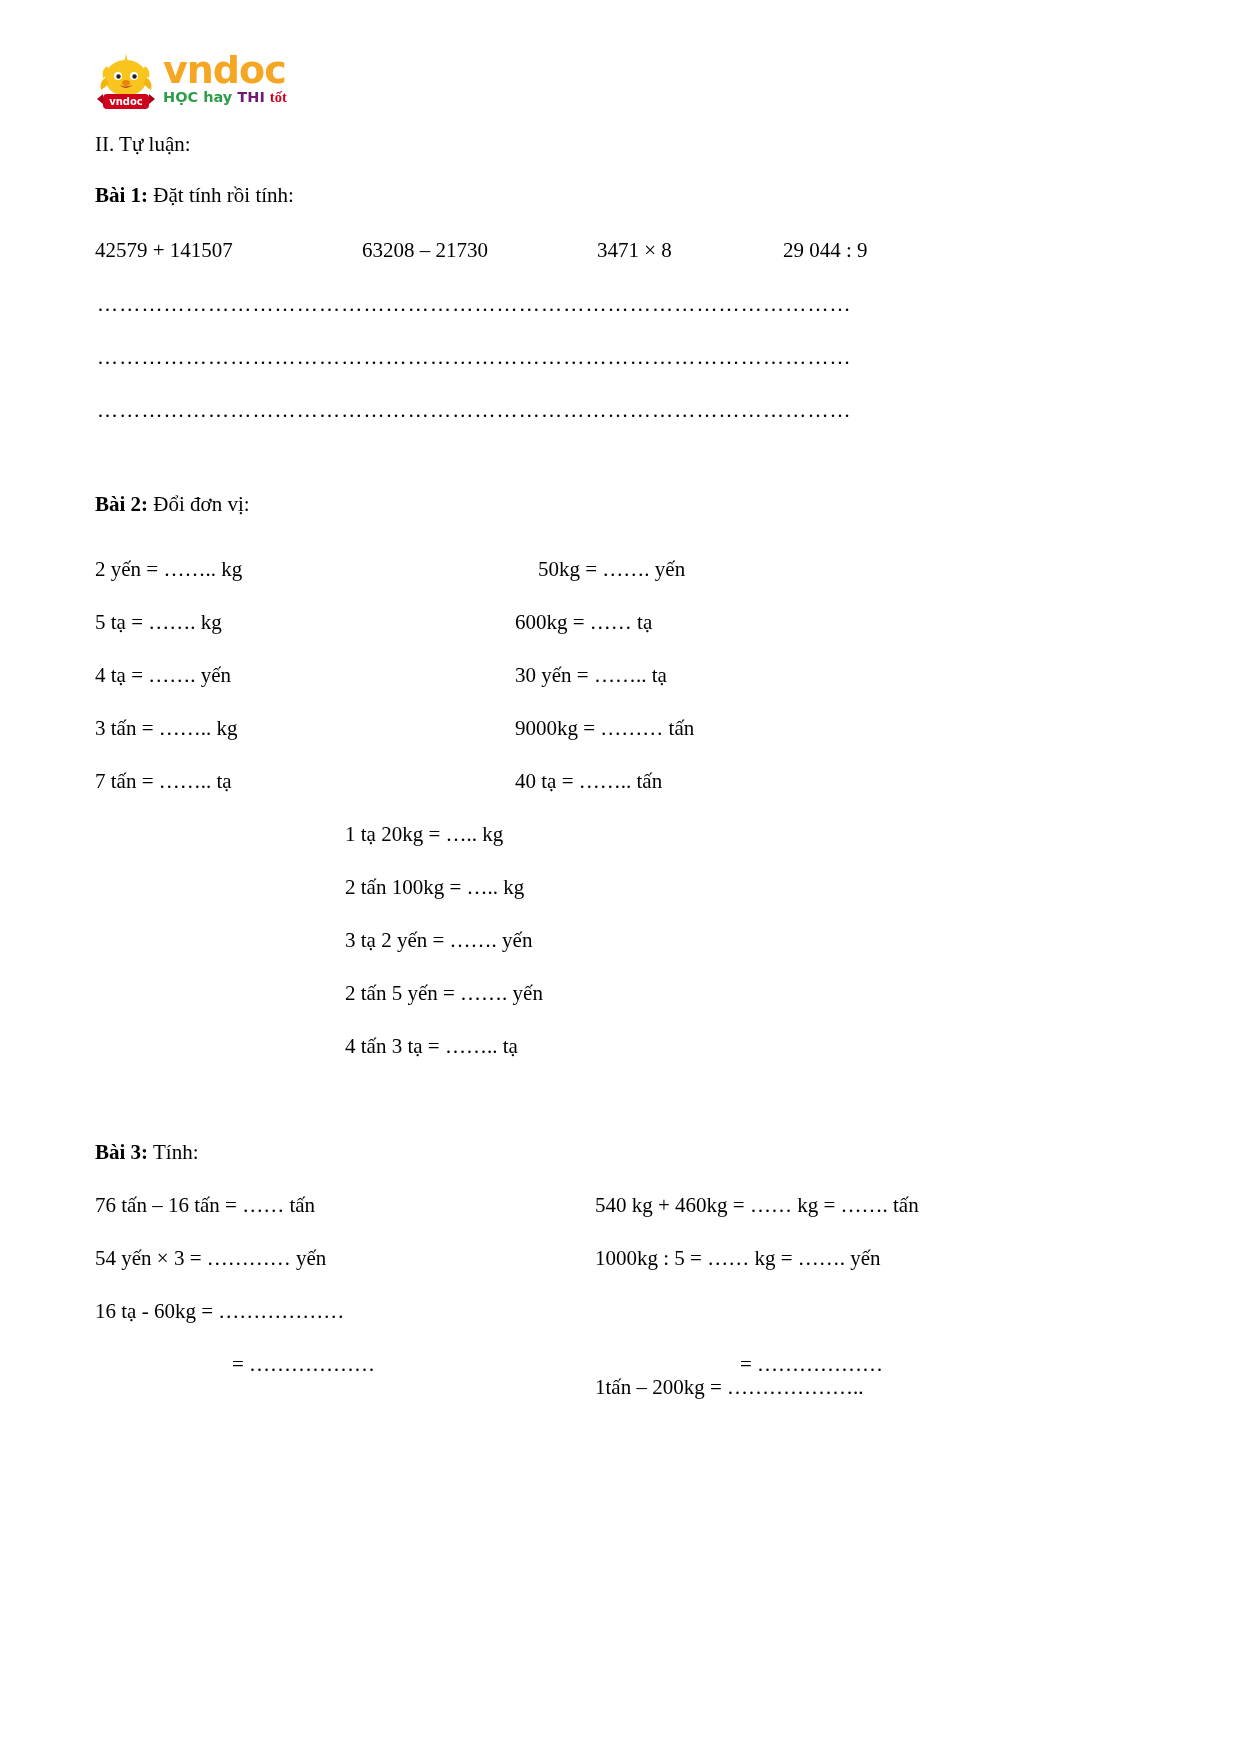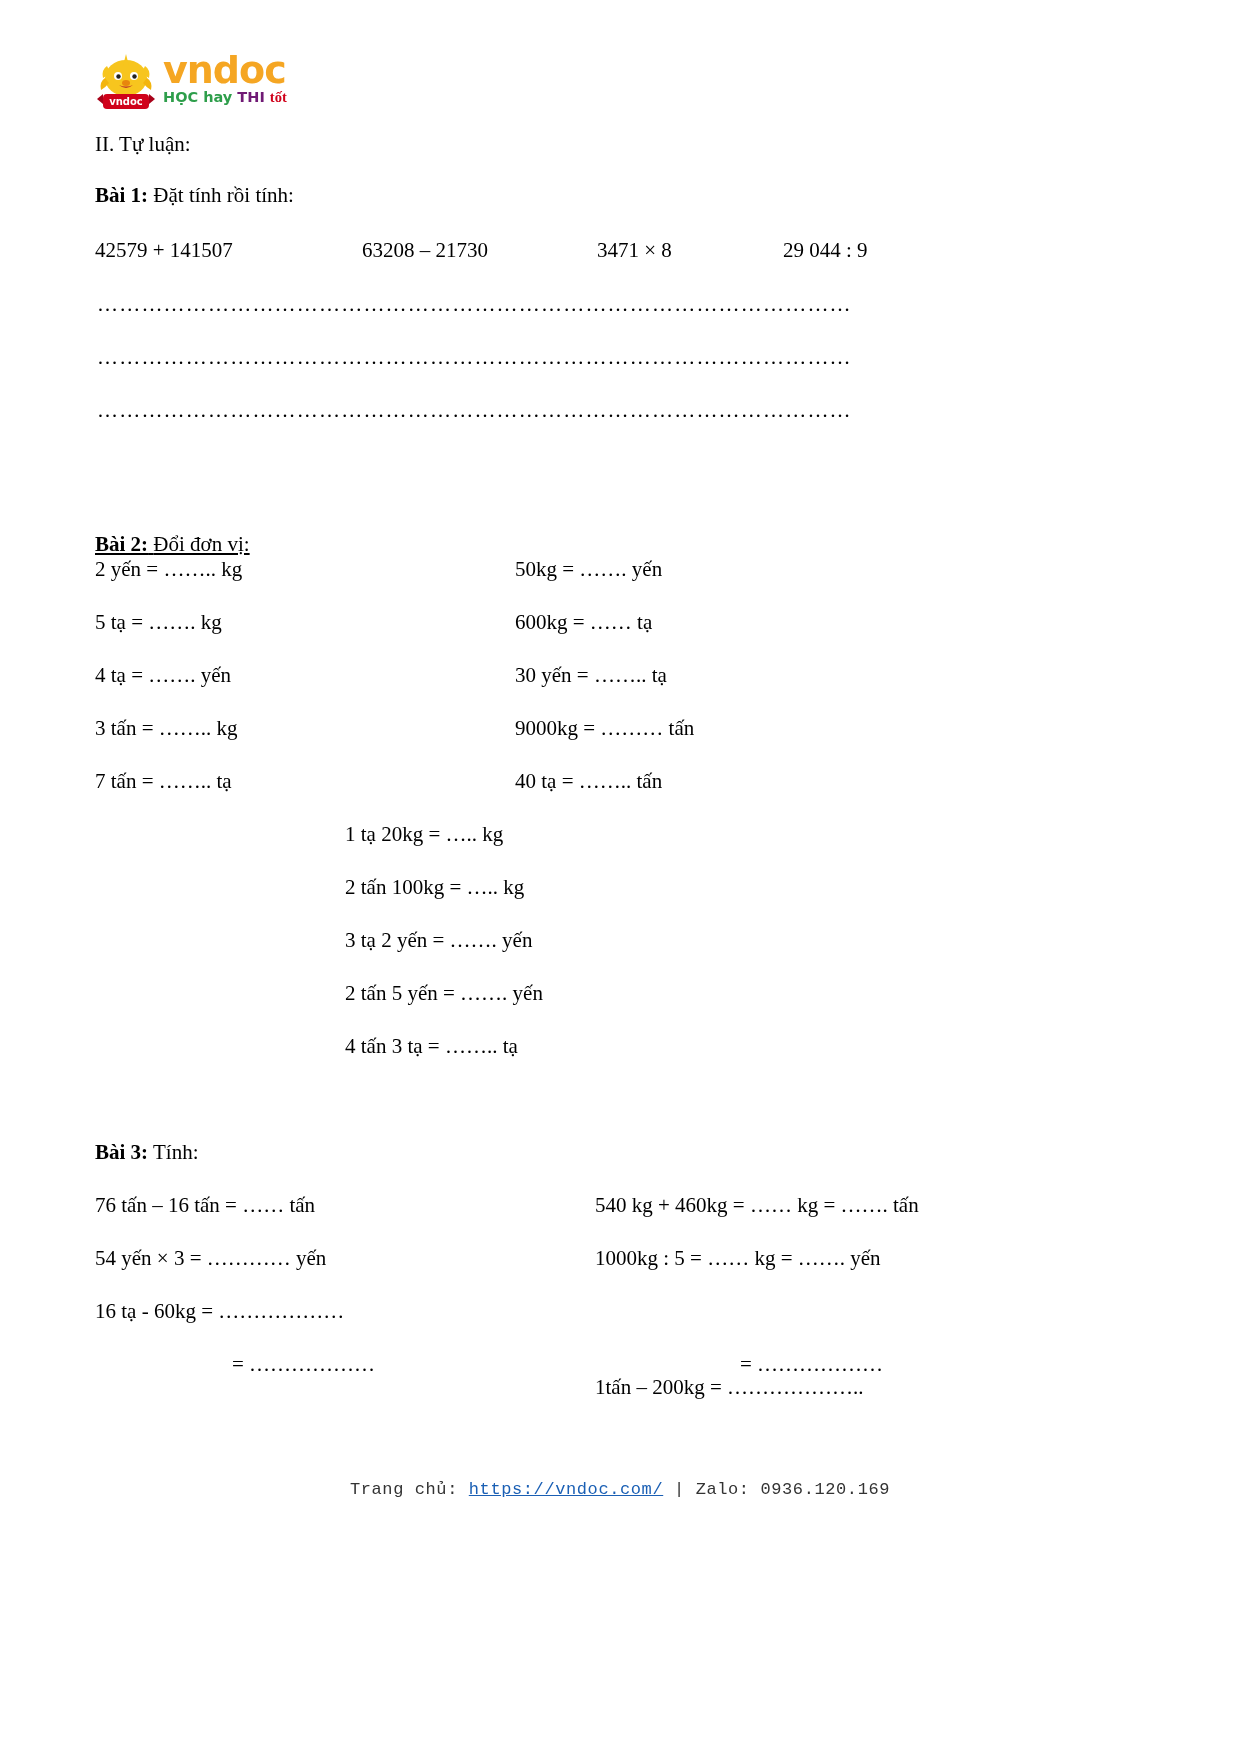--- a/index.html
+++ b/index.html
@@ -147,32 +147,32 @@
 
   <div class="line" style="left:95px; top:238px;">42579 + 141507</div>
   <div class="line" style="left:362px; top:238px;">63208 – 21730</div>
   <div class="line" style="left:597px; top:238px;text-align:center;">3471 × 8</div>
   <div class="line" style="left:783px; top:238px;">29 044 : 9</div>
 
   <div class="dotline" style="left:97px; top:292px;">…………………………………………………………………………………………</div>
   <div class="dotline" style="left:97px; top:345px;">…………………………………………………………………………………………</div>
   <div class="dotline" style="left:97px; top:398px;">…………………………………………………………………………………………</div>
 
-  <div class="line" style="left:95px; top:532px;text-decoration:underline;">
+  <div class="line" style="left:95px; top:492px;">
     <span class="lbl">Bài 2:</span>
     <span>Đổi đơn vị:</span>
   </div>
 
   <div class="line" style="left:95px; top:557px;">2 yến = …….. kg</div>
   <div class="line" style="left:95px; top:610px;">5 tạ = ……. kg</div>
   <div class="line" style="left:95px; top:663px;">4 tạ = ……. yến</div>
   <div class="line" style="left:95px; top:716px;">3 tấn = …….. kg</div>
   <div class="line" style="left:95px; top:769px;">7 tấn = …….. tạ</div>
 
-  <div class="line" style="left:515px; top:557px;">50kg = ……. yến</div>
+  <div class="line" style="left:538px; top:557px;">50kg = ……. yến</div>
   <div class="line" style="left:515px; top:610px;">600kg = …… tạ</div>
   <div class="line" style="left:515px; top:663px;">30 yến  = …….. tạ</div>
   <div class="line" style="left:515px; top:716px;">9000kg = ……… tấn</div>
   <div class="line" style="left:515px; top:769px;">40 tạ = …….. tấn</div>
 
   <div class="line" style="left:345px; top:822px;">1 tạ 20kg = ….. kg</div>
   <div class="line" style="left:345px; top:875px;">2 tấn 100kg = ….. kg</div>
   <div class="line" style="left:345px; top:928px;">3 tạ 2 yến = ……. yến</div>
   <div class="line" style="left:345px; top:981px;">2 tấn 5 yến = ……. yến</div>
   <div class="line" style="left:345px; top:1034px;">4 tấn 3 tạ = …….. tạ</div>
@@ -185,17 +185,14 @@
   <div class="line" style="left:95px; top:1193px;">76 tấn – 16 tấn = …… tấn</div>
   <div class="line" style="left:95px; top:1246px;">54 yến × 3 = ………… yến</div>
   <div class="line" style="left:95px; top:1299px;">16 tạ - 60kg = ………………</div>
   <div class="line" style="left:232px; top:1352px;">= ………………</div>
 
   <div class="line" style="left:595px; top:1193px;">540 kg + 460kg  = …… kg = ……. tấn</div>
   <div class="line" style="left:595px; top:1246px;">1000kg : 5 = …… kg = ……. yến</div>
   <div class="line" style="left:595px; top:1375px;">1tấn – 200kg = ………………..</div>
   <div class="line" style="left:740px; top:1352px;">= ………………</div>
 
-  <div class="footer">
-    <span>Trang chủ:</span><span> </span><a href="#">https://vndoc.com/</a><span> | </span><span>Zalo: 0936.120.169</span>
-  </div>
 
 </div>
 
 </body></html>

